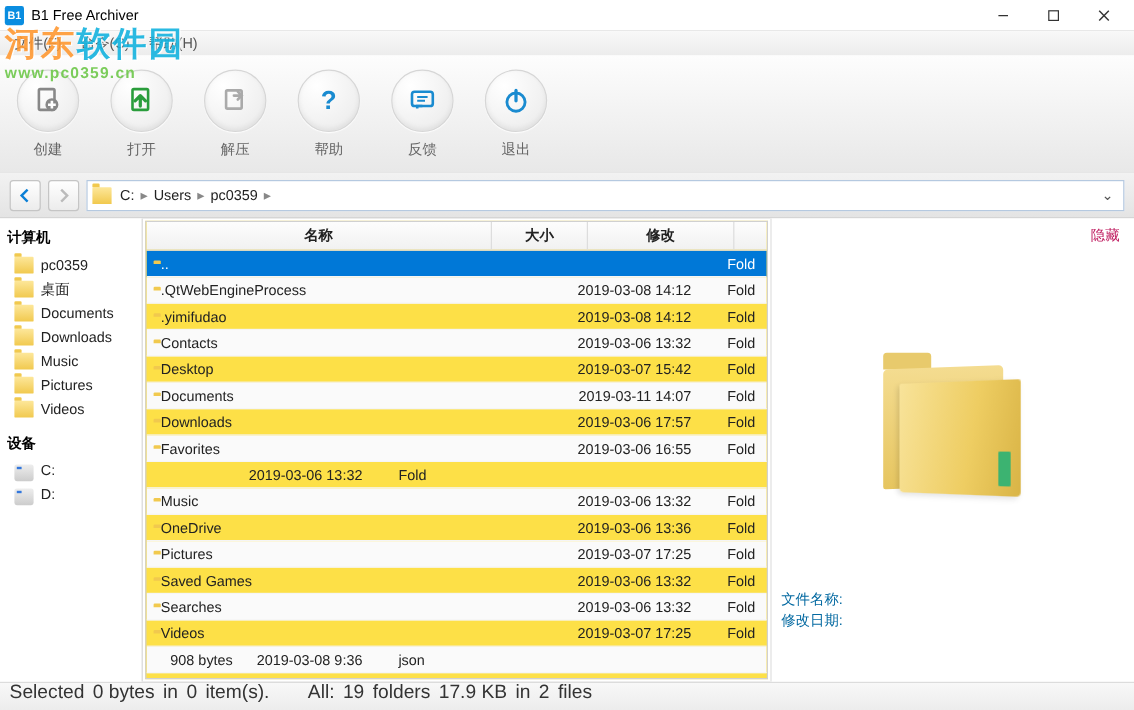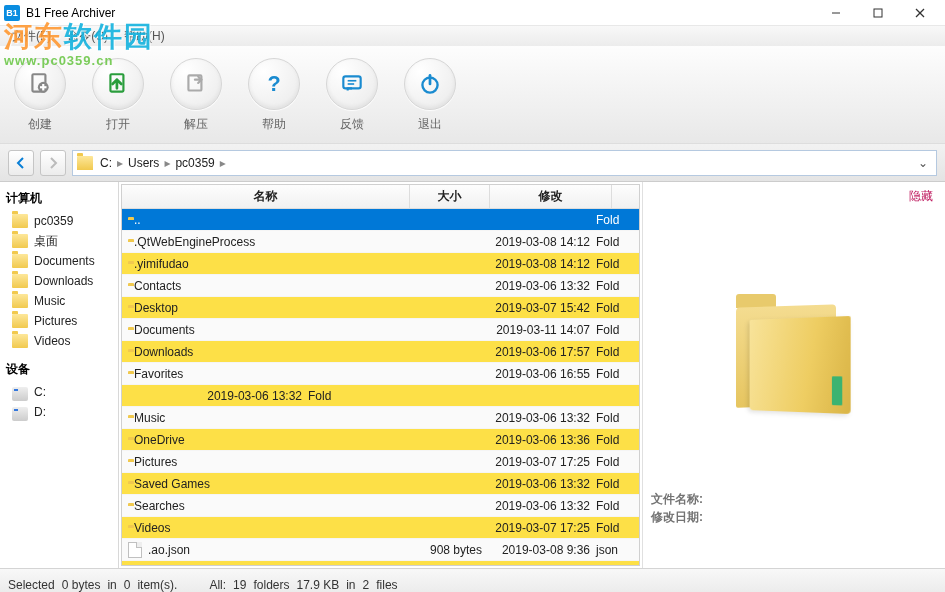--- a/index.html
+++ b/index.html
@@ -49,34 +49,34 @@
 .filegrid { flex: 1; display: flex; flex-direction: column; border: 1px solid #d0d0d0; margin: 2px; background: #fde047; overflow: hidden; }
 .fg-head { display: flex; height: 24px; border-bottom: 1px solid #ddd; background: linear-gradient(#fdfdfd,#f1f1f1); font-size: 12px; font-weight: bold; color: #222; }
 .fg-head .col { display: flex; align-items: center; justify-content: center; border-right: 1px solid #ddd; }
 .fg-body { flex: 1; overflow-y: auto; overflow-x: hidden; }
 .fg-row { display: flex; height: 22px; align-items: center; font-size: 12px; color: #222; border-bottom: 1px solid #f5f5f5; cursor: pointer; }
 .fg-row:nth-child(even) { background: #fafafa; }
 .fg-row.selected { background: #0078d7; color: #fff; }
 .fg-row .c-name { width: 288px; display: flex; align-items: center; gap: 6px; padding-left: 6px; }
 .fg-row .c-size { width: 80px; text-align: right; padding-right: 8px; }
 .fg-row .c-mod { width: 104px; text-align: right; padding-right: 4px; }
-.fg-row .c-type { width: 36px; padding-left: 2px; }
+.fg-row .c-type { width: 36px; padding-left: 2px; margin-left: 24px; }
 .file-mini { width: 14px; height: 16px; background: #fff; border: 1px solid #c0c0c0; position: relative; flex-shrink: 0; }
 .file-mini:before { content:''; position:absolute; right:-1px; top:-1px; width:5px; height:5px; background:#eee; border-left:1px solid #c0c0c0; border-bottom:1px solid #c0c0c0; }
 
 .preview { width: 303px; background: #fff; border-left: 1px solid #e0e0e0; padding: 8px; position: relative; display: flex; flex-direction: column; }
 .preview .hide-link { position: absolute; right: 12px; top: 6px; color: #be185d; font-size: 12px; cursor: pointer; }
 .preview .big-folder { width: 140px; height: 120px; margin: 110px auto 0 auto; position: relative; }
 .preview .bf-back { position:absolute; left:12px; top:6px; width:100px; height:100px; background: linear-gradient(#f4dc90,#e6c55f); border-radius: 4px 4px 2px 2px; transform: skewY(-2deg); }
 .preview .bf-tab { position:absolute; left:12px; top:-6px; width:40px; height:14px; background:#e8ca6c; border-radius:3px 3px 0 0; }
 .preview .bf-front { position:absolute; left:22px; top:18px; width:104px; height:94px; background: linear-gradient(100deg,#f8e39a,#eecd62 60%,#d9b446); border-radius: 2px 2px 4px 4px; transform: perspective(300px) rotateY(-14deg); box-shadow: -2px 2px 5px rgba(0,0,0,0.12); }
 .preview .bf-mark { position:absolute; right:8px; bottom:8px; width:10px; height:28px; background:#3cb371; border-radius:1px; }
-.preview .meta { margin-top: auto; font-size: 12px; color: #737373; line-height: 1.5; padding-bottom: 34px; font-weight: bold; }
-
-.statusbar { height: 24px; border-top: 1px solid #d4d4d4; background: linear-gradient(#f8f8f8,#ececec); display: flex; align-items: flex-end; padding: 0 8px; font-size: 12px; color: #333; gap: 7px; font-family: Arial, sans-serif; }
+.preview .meta { margin-top: auto; font-size: 12px; color: #0369a1; line-height: 1.5; padding-bottom: 34px; font-weight: normal; }
+
+.statusbar { height: 24px; border-top: 1px solid #d4d4d4; background: linear-gradient(#f8f8f8,#ececec); display: flex; align-items: flex-start; padding: 0 8px; font-size: 16px; color: #333; gap: 7px; font-family: Arial, sans-serif; }
 
 
 .fg-body::-webkit-scrollbar { width: 16px; }
 .fg-body::-webkit-scrollbar-track { background: #f0f0f0; }
 .fg-body::-webkit-scrollbar-thumb { background: #c4c4c4; border: 1px solid #a8a8a8; }
 .fg-body::-webkit-scrollbar-button { height: 16px; background: #e4e4e4; border: 1px solid #bdbdbd; }
 </style>
 </head>
 <body>
 
@@ -374,24 +374,20 @@
         <div class="fg-row">
           <div class="c-name">
             <div class="si-icon folder-mini"></div>
             <span>Videos</span>
           </div>
     <div class="c-size"></div>
     <div class="c-mod">2019-03-07 17:25</div>
     <div class="c-type">Fold</div>
         </div>
         <div class="fg-row">
-          <div class="c-name">
-            <div class="file-mini"></div>
-            <span>.ao.json</span>
-          </div>
     <div class="c-size">908 bytes</div>
     <div class="c-mod">2019-03-08 9:36</div>
     <div class="c-type">json</div>
         </div>
       </div>
   </div>
 
   <div class="preview">
     <div class="hide-link">隐藏</div>
     <div class="big-folder">

